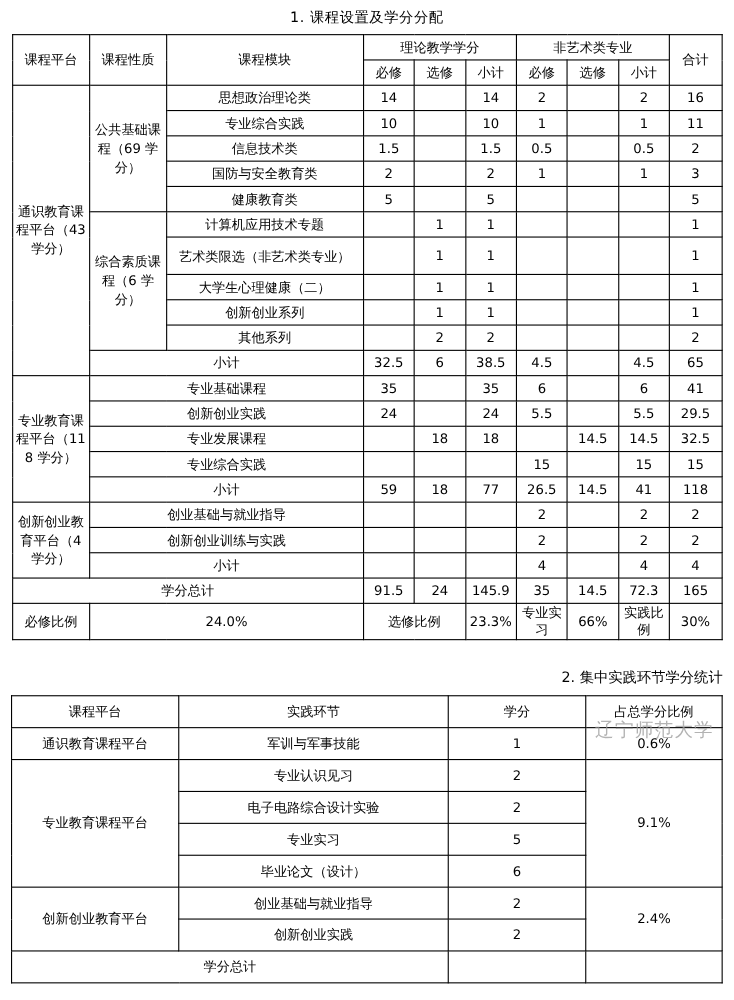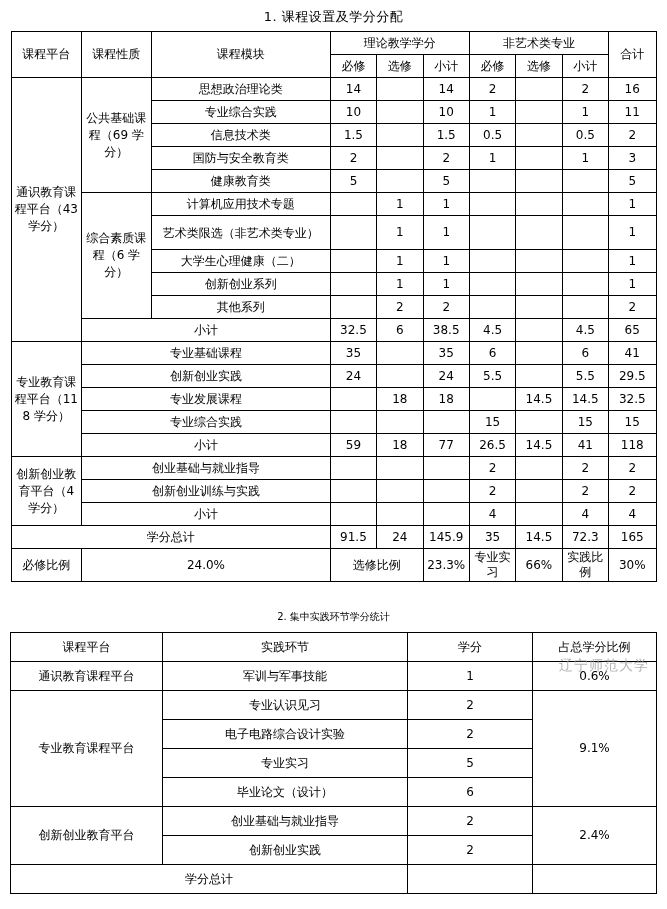--- a/index.html
+++ b/index.html
@@ -69,30 +69,30 @@
   #t2 td {
     height: 26px;
   }
   #t2 .hdr {
     height: 26px;
   }
   .watermark {
     position: absolute;
     right: 18px;
     bottom: 12px;
-    font-size: 14px;
+    font-size: 17px;
     color: #9a9a9a;
     letter-spacing: 1px;
     font-family: Liberation Serif, serif;
     opacity: 0.75;
     pointer-events: none;
   }
   .section2-title {
-    text-align: center;
-    font-size: 10px;
+    text-align: right;
+    font-size: 13px;
     line-height: 18px;
     margin: 0 0 6px 0;
   }
 </style>
 </head>
 <body>
 
 <div class="page">
 
   <div class="title">1. 课程设置及学分分配</div>

